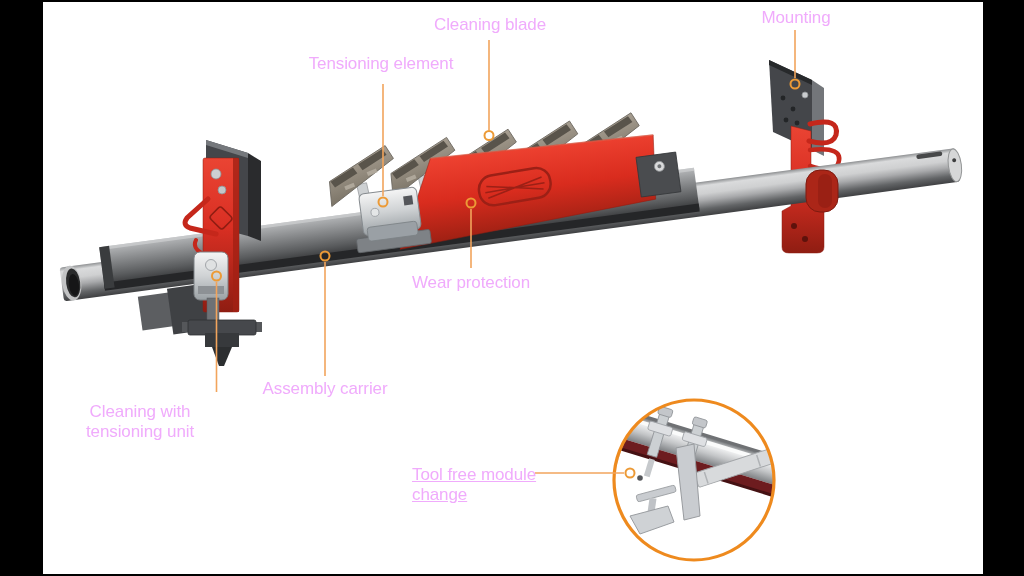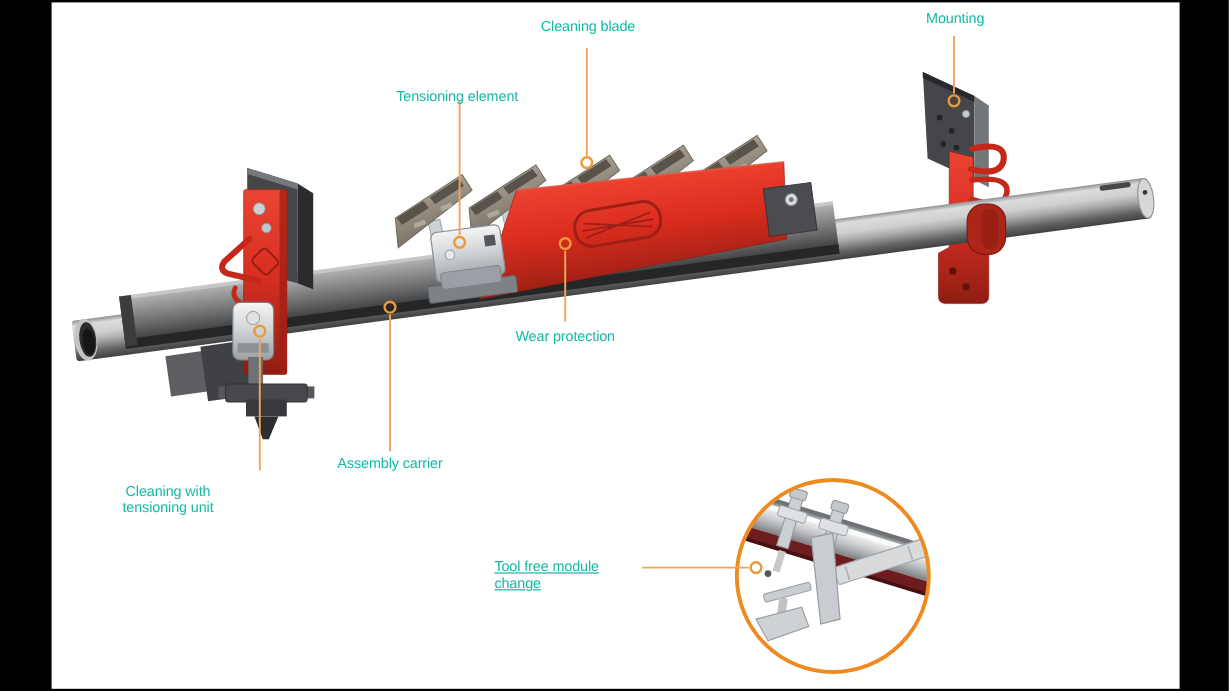--- a/index.html
+++ b/index.html
@@ -4,21 +4,21 @@
 <style>
   html,body{margin:0;padding:0;}
   body{
     width:1024px;height:576px;position:relative;overflow:hidden;
     background:#000;font-family:"Liberation Sans", sans-serif;
   }
   #stage{position:absolute;left:0;top:0;width:1024px;height:576px;}
   #canvas{position:absolute;left:43px;top:2px;width:940px;height:572px;background:#ffffff;}
   svg.diagram{position:absolute;left:0;top:0;}
   .label{
-    position:absolute;color:#14b8a6;font-size:12px;line-height:1.18;
+    position:absolute;color:#f0abfc;font-size:17px;line-height:1.18;
     letter-spacing:-0.1px;text-align:center;white-space:pre-line;
   }
   .label.left-align{text-align:left;text-decoration:underline;}
   #logo-box{position:absolute;left:403px;top:426px;width:178px;height:42px;}
 </style>
 </head>
 <body>
 
 <div id="stage">
   <div id="canvas"></div>
@@ -257,21 +257,21 @@
       <circle cx="795" cy="84" r="4.5"></circle>
       <circle cx="471" cy="203" r="4.5"></circle>
       <circle cx="325" cy="256" r="4.5"></circle>
       <circle cx="216.5" cy="276" r="4.5"></circle>
       <circle cx="630" cy="473" r="4.5"></circle>
     </g>
   </svg>
 
   <div class="label" style="left:400px;top:15px;width:180px;">Cleaning blade</div>
   <div class="label" style="left:716px;top:8px;width:160px;">Mounting</div>
-  <div class="label" style="left:291px;top:73px;width:180px;text-align:center;">Tensioning element</div>
+  <div class="label" style="left:291px;top:54px;width:180px;text-align:center;">Tensioning element</div>
   <div class="label" style="left:381px;top:273px;width:180px;">Wear protection</div>
   <div class="label" style="left:235px;top:379px;width:180px;">Assembly carrier</div>
   <div class="label" style="left:50px;top:402px;width:180px;">Cleaning with
 tensioning unit</div>
   <div class="label left-align" style="left:412px;top:465px;width:130px;">Tool free module
 change</div>
 
 </div>
 
 </body></html>

